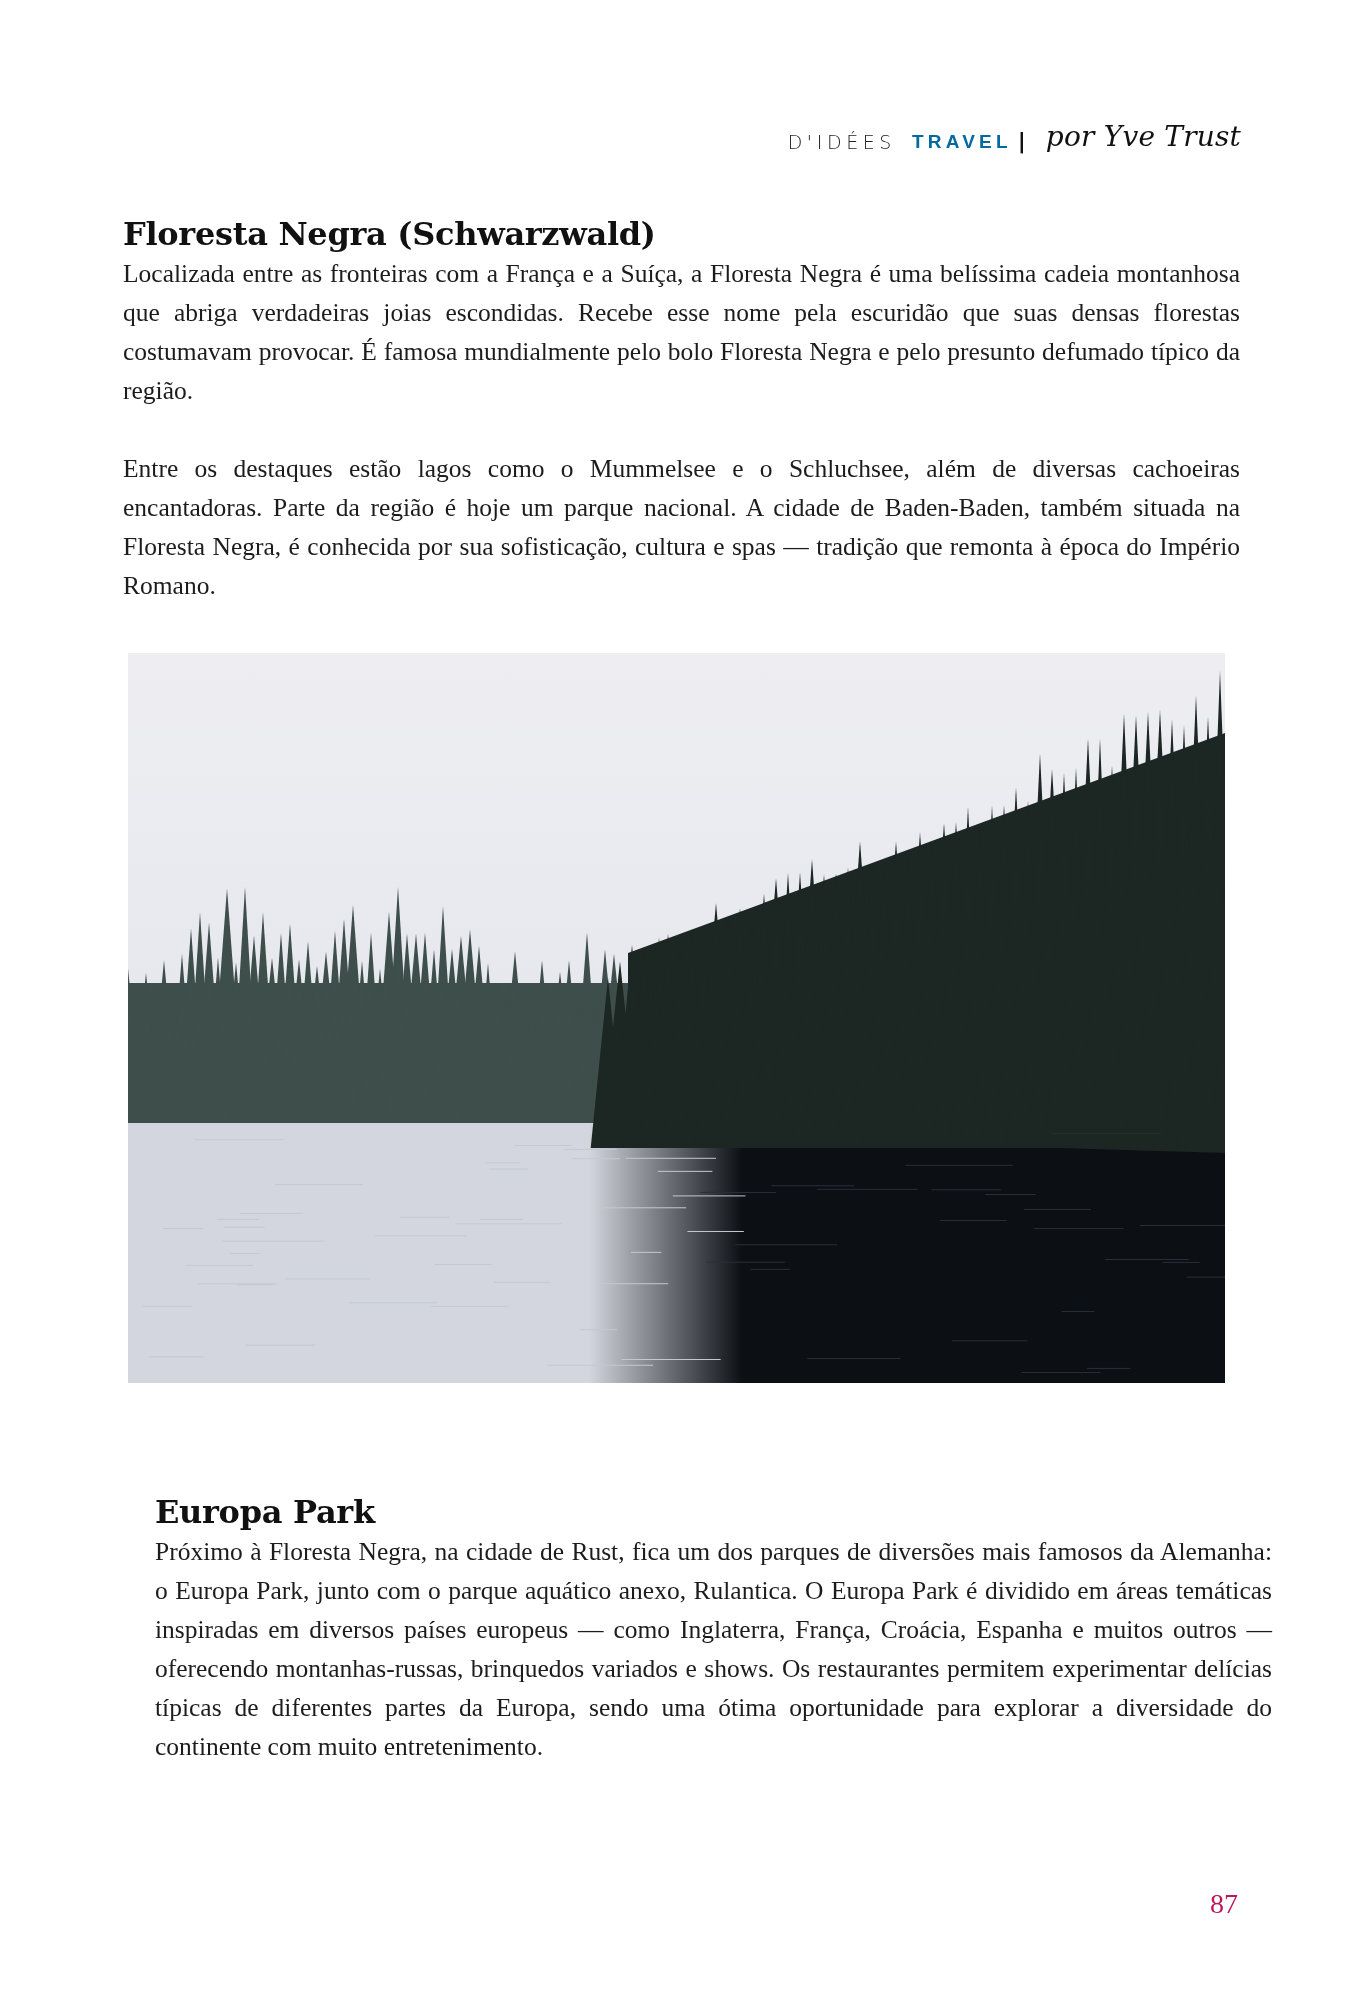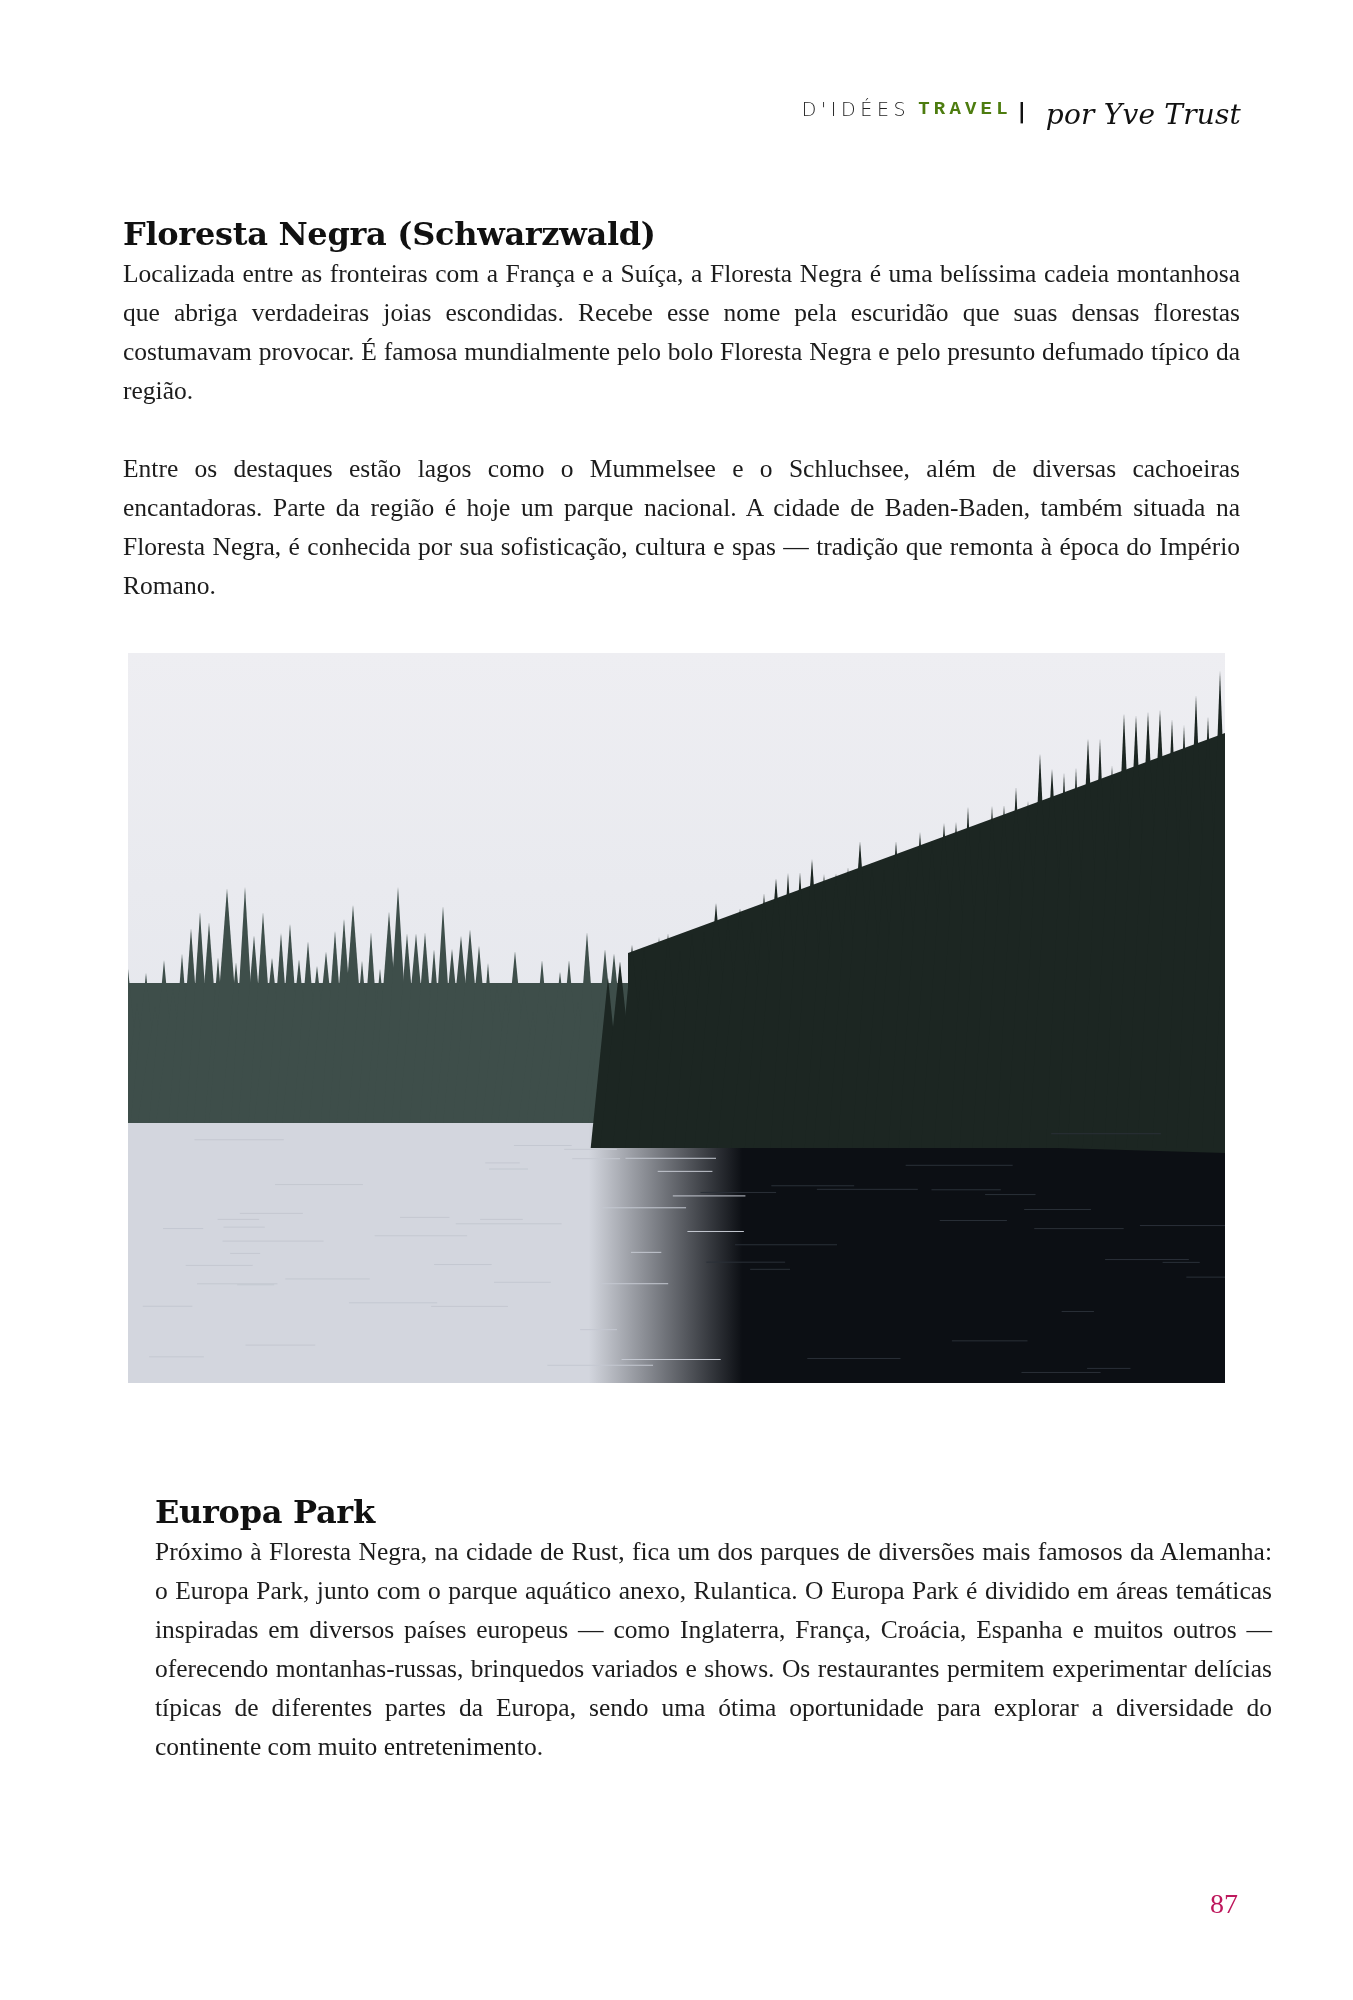--- a/index.html
+++ b/index.html
@@ -1,29 +1,29 @@
 <!DOCTYPE html>
 <html><head>
   <meta charset="utf-8">
   <style>
     html, body { margin: 0; padding: 0; background: #ffffff; }
     body { width: 1353px; height: 2000px; position: relative; overflow: hidden; color: #1a1a1a; }
 
     .running-header {
-      position: absolute; top: 98px; right: 112px;
-      display: flex; align-items: flex-start; white-space: nowrap;
+      position: absolute; top: 120px; right: 112px;
+      display: flex; align-items: flex-end; white-space: nowrap;
       color: #111;
     }
     .brand-light {
       font-family: "DejaVu Sans", sans-serif; font-weight: 300;
       font-size: 19px; letter-spacing: 4.6px; color: #222;
     }
     .brand-bold {
-      font-family: Liberation Mono, monospace; font-weight: 700;
-      font-size: 19px; letter-spacing: 4.2px; margin-left: 8px; color: #4d7c0f;
+      font-family: Liberation Sans, sans-serif; font-weight: 700;
+      font-size: 19px; letter-spacing: 4.2px; margin-left: 16px; color: #0369a1;
     }
     .brand-sep {
       font-family: "DejaVu Sans", sans-serif; font-weight: 700; font-size: 22px;
       margin-left: 6px; color: #111;
     }
     .brand-author {
       font-family: "DejaVu Serif", serif; font-style: italic; font-size: 28px;
       margin-left: 20px; color: #111; letter-spacing: 0.2px;
     }
 

